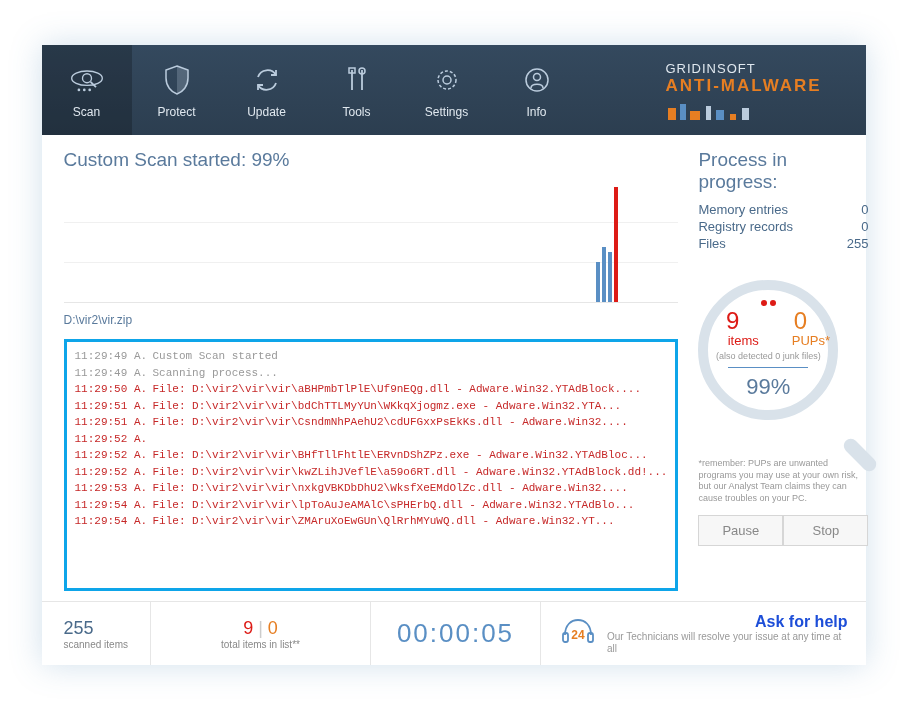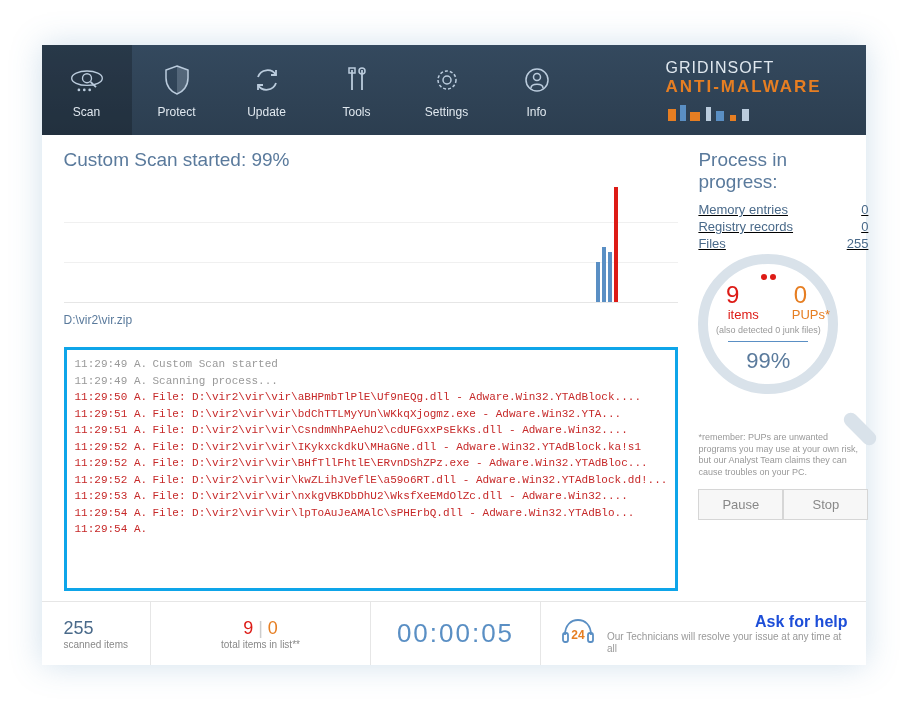--- a/index.html
+++ b/index.html
@@ -4,45 +4,45 @@
 <style>
 * { margin: 0; padding: 0; box-sizing: border-box; }
 body { font-family: "Segoe UI", Arial, sans-serif; background: #fff; width: 907px; height: 710px; position: relative; }
 .window { width: 824px; height: 620px; margin: 45px auto 0; background: #fff; box-shadow: 0 0 30px rgba(70,130,180,0.25); display: flex; flex-direction: column; }
 .header { height: 90px; background: linear-gradient(180deg, #34495e 0%, #2c3e50 100%); display: flex; align-items: center; }
 .nav { display: flex; height: 100%; }
 .nav-item { width: 90px; display: flex; flex-direction: column; align-items: center; justify-content: center; color: #e0e8ef; font-size: 12px; gap: 7px; cursor: pointer; }
 .nav-item.active { background: rgba(0,0,0,0.22); }
 .nav-icon { width: 36px; height: 36px; display: flex; align-items: center; justify-content: center; }
 .brand { margin-left: auto; padding-right: 20px; text-align: left; }
-.brand-top { color: #e0e8ef; font-size: 16px; letter-spacing: 1px; }
+.brand-top { color: #e0e8ef; font-size: 13px; letter-spacing: 1px; }
 .brand-bot { color: #e67e22; font-size: 17px; font-weight: 700; letter-spacing: 2px; }
 .brand-deco { height: 18px; margin-top: 6px; }
 .content { flex: 1; padding: 14px 22px 10px; display: flex; gap: 20px; }
 .left-col { flex: 1; display: flex; flex-direction: column; }
 .scan-title { color: #5a7a9c; font-size: 19px; font-weight: 300; margin-bottom: 12px; }
 .chart { height: 120px; border-bottom: 1px solid #e6e6e6; position: relative; margin-bottom: 10px; }
 .chart-grid { position: absolute; content: ""; top: 0; bottom: 0; left: 0; right: 0; }
 .chart-grid::before, .chart-grid::after { content: ""; position: absolute; left: 0; right: 0; height: 1px; background: #f0f0f0; }
 .chart-grid::before { top: 33%; }
 .chart-grid::after { top: 66%; }
 .chart-bars { position: absolute; bottom: 0; right: 60px; display: flex; align-items: flex-end; gap: 2px; }
 .bar { width: 4px; }
 .bar.blue { background: #5a8fc4; }
 .bar.red { background: #dd1b16; }
-.chart-path { color: #5a7a9c; font-size: 12px; margin-bottom: 20px; }
+.chart-path { color: #5a7a9c; font-size: 12px; margin-bottom: 12px; }
 .log-box { border: 3px solid #0ea5e9; flex: 1; overflow: hidden; padding: 6px 8px; font-size: 11px; background: #fff; font-family: Liberation Mono, monospace; }
 .log-row { display: flex; gap: 10px; line-height: 1.5; white-space: nowrap; overflow: hidden; }
 .log-time { color: #c62828; width: 68px; flex-shrink: 0; text-align: right; }
 .log-time.info { color: #999; }
 .log-msg { color: #c62828; overflow: hidden; text-overflow: ellipsis; }
 .log-msg.info { color: #999; }
 .right-col { width: 260px; display: flex; flex-direction: column; }
 .progress-title { color: #5a7a9c; font-size: 19px; font-weight: 300; margin-bottom: 8px; }
-.stats { margin-bottom: 2px; text-decoration: underline; }
+.stats { margin-bottom: 28px; }
 .stat-row { display: flex; justify-content: space-between; font-size: 13px; color: #4a6a8a; padding: 1px 0; }
 .magnifier { width: 170px; height: 170px; position: relative; margin: 0 auto 8px; }
 .mag-lens { width: 140px; height: 140px; border: 10px solid #d9e2ea; border-radius: 50%; display: flex; flex-direction: column; align-items: center; justify-content: center; position: relative; background: #fff; }
 .mag-handle { position: absolute; bottom: -12px; right: -12px; width: 40px; height: 14px; background: #d9e2ea; border-radius: 7px; transform: rotate(45deg); }
 .dots { display: flex; gap: 3px; margin-bottom: 3px; }
 .dot { width: 6px; height: 6px; border-radius: 50%; background: #dd1b16; }
 .ring-row { display: flex; gap: 12px; }
 .ring-num { font-size: 24px; line-height: 1; }
 .ring-num.red { color: #dd1b16; }
 .ring-num.org { color: #e67e22; }
@@ -184,40 +184,40 @@
           <div class="log-row">
             <span class="log-time">11:29:51 A.</span>
             <span class="log-msg">File: D:\vir2\vir\vir\bdChTTLMyYUn\WKkqXjogmz.exe - Adware.Win32.YTA...</span>
           </div>
           <div class="log-row">
             <span class="log-time">11:29:51 A.</span>
             <span class="log-msg">File: D:\vir2\vir\vir\CsndmNhPAehU2\cdUFGxxPsEkKs.dll - Adware.Win32....</span>
           </div>
           <div class="log-row">
             <span class="log-time">11:29:52 A.</span>
-            <span class="log-msg">File: D:\vir2\vir\vir\IKykxckdkU\MHaGNe.dll - Adware.Win32.YTAdBlock.ka!s1</span>
           </div>
           <div class="log-row">
             <span class="log-time">11:29:52 A.</span>
             <span class="log-msg">File: D:\vir2\vir\vir\BHfTllFhtlE\ERvnDShZPz.exe - Adware.Win32.YTAdBloc...</span>
           </div>
           <div class="log-row">
             <span class="log-time">11:29:52 A.</span>
             <span class="log-msg">File: D:\vir2\vir\vir\kwZLihJVeflE\a59o6RT.dll - Adware.Win32.YTAdBlock.dd!...</span>
           </div>
           <div class="log-row">
             <span class="log-time">11:29:53 A.</span>
             <span class="log-msg">File: D:\vir2\vir\vir\nxkgVBKDbDhU2\WksfXeEMdOlZc.dll - Adware.Win32....</span>
           </div>
           <div class="log-row">
             <span class="log-time">11:29:54 A.</span>
             <span class="log-msg">File: D:\vir2\vir\vir\lpToAuJeAMAlC\sPHErbQ.dll - Adware.Win32.YTAdBlo...</span>
           </div>
           <div class="log-row">
             <span class="log-time">11:29:54 A.</span>
+            <span class="log-msg">File: D:\vir2\vir\vir\ZMAruXoEwGUn\QlRrhMYuWQ.dll - Adware.Win32.YT...</span>
           </div>
         </div>
     </div>
 
     <div class="right-col">
       <div class="progress-title">Process in progress:</div>
       <div class="stats" id="stats">
           <div class="stat-row">
             <span>Memory entries</span>
             <span>0</span>

